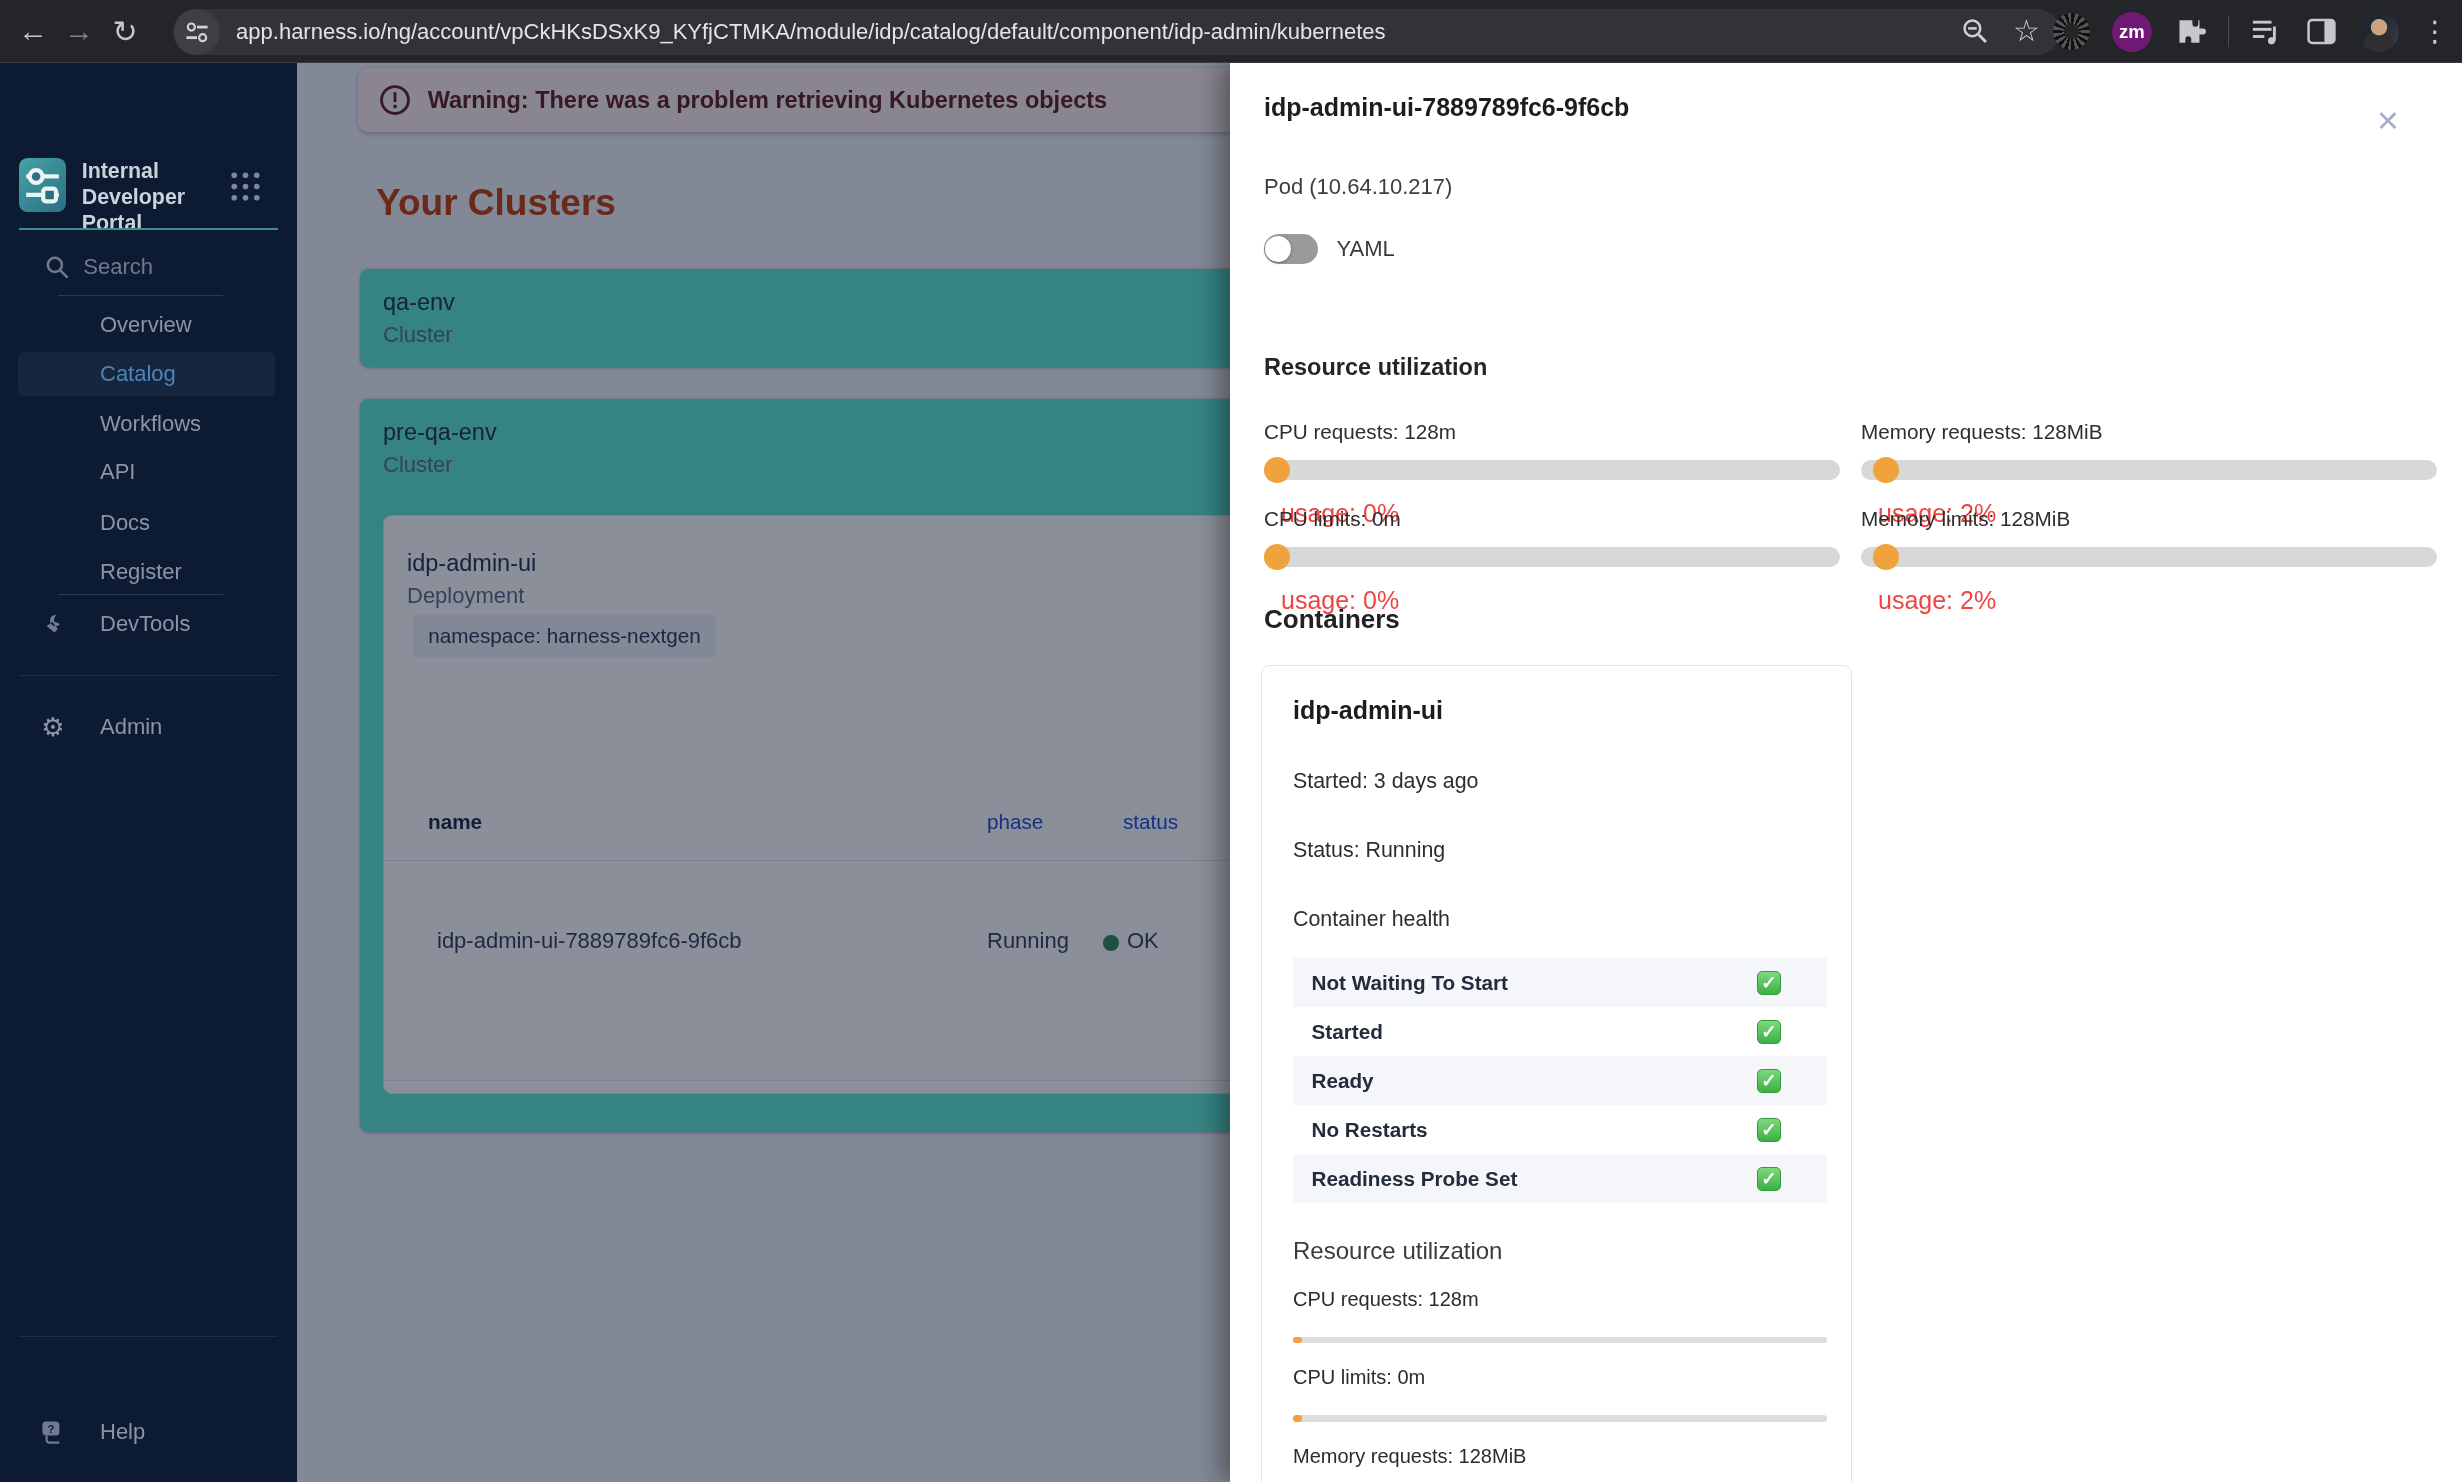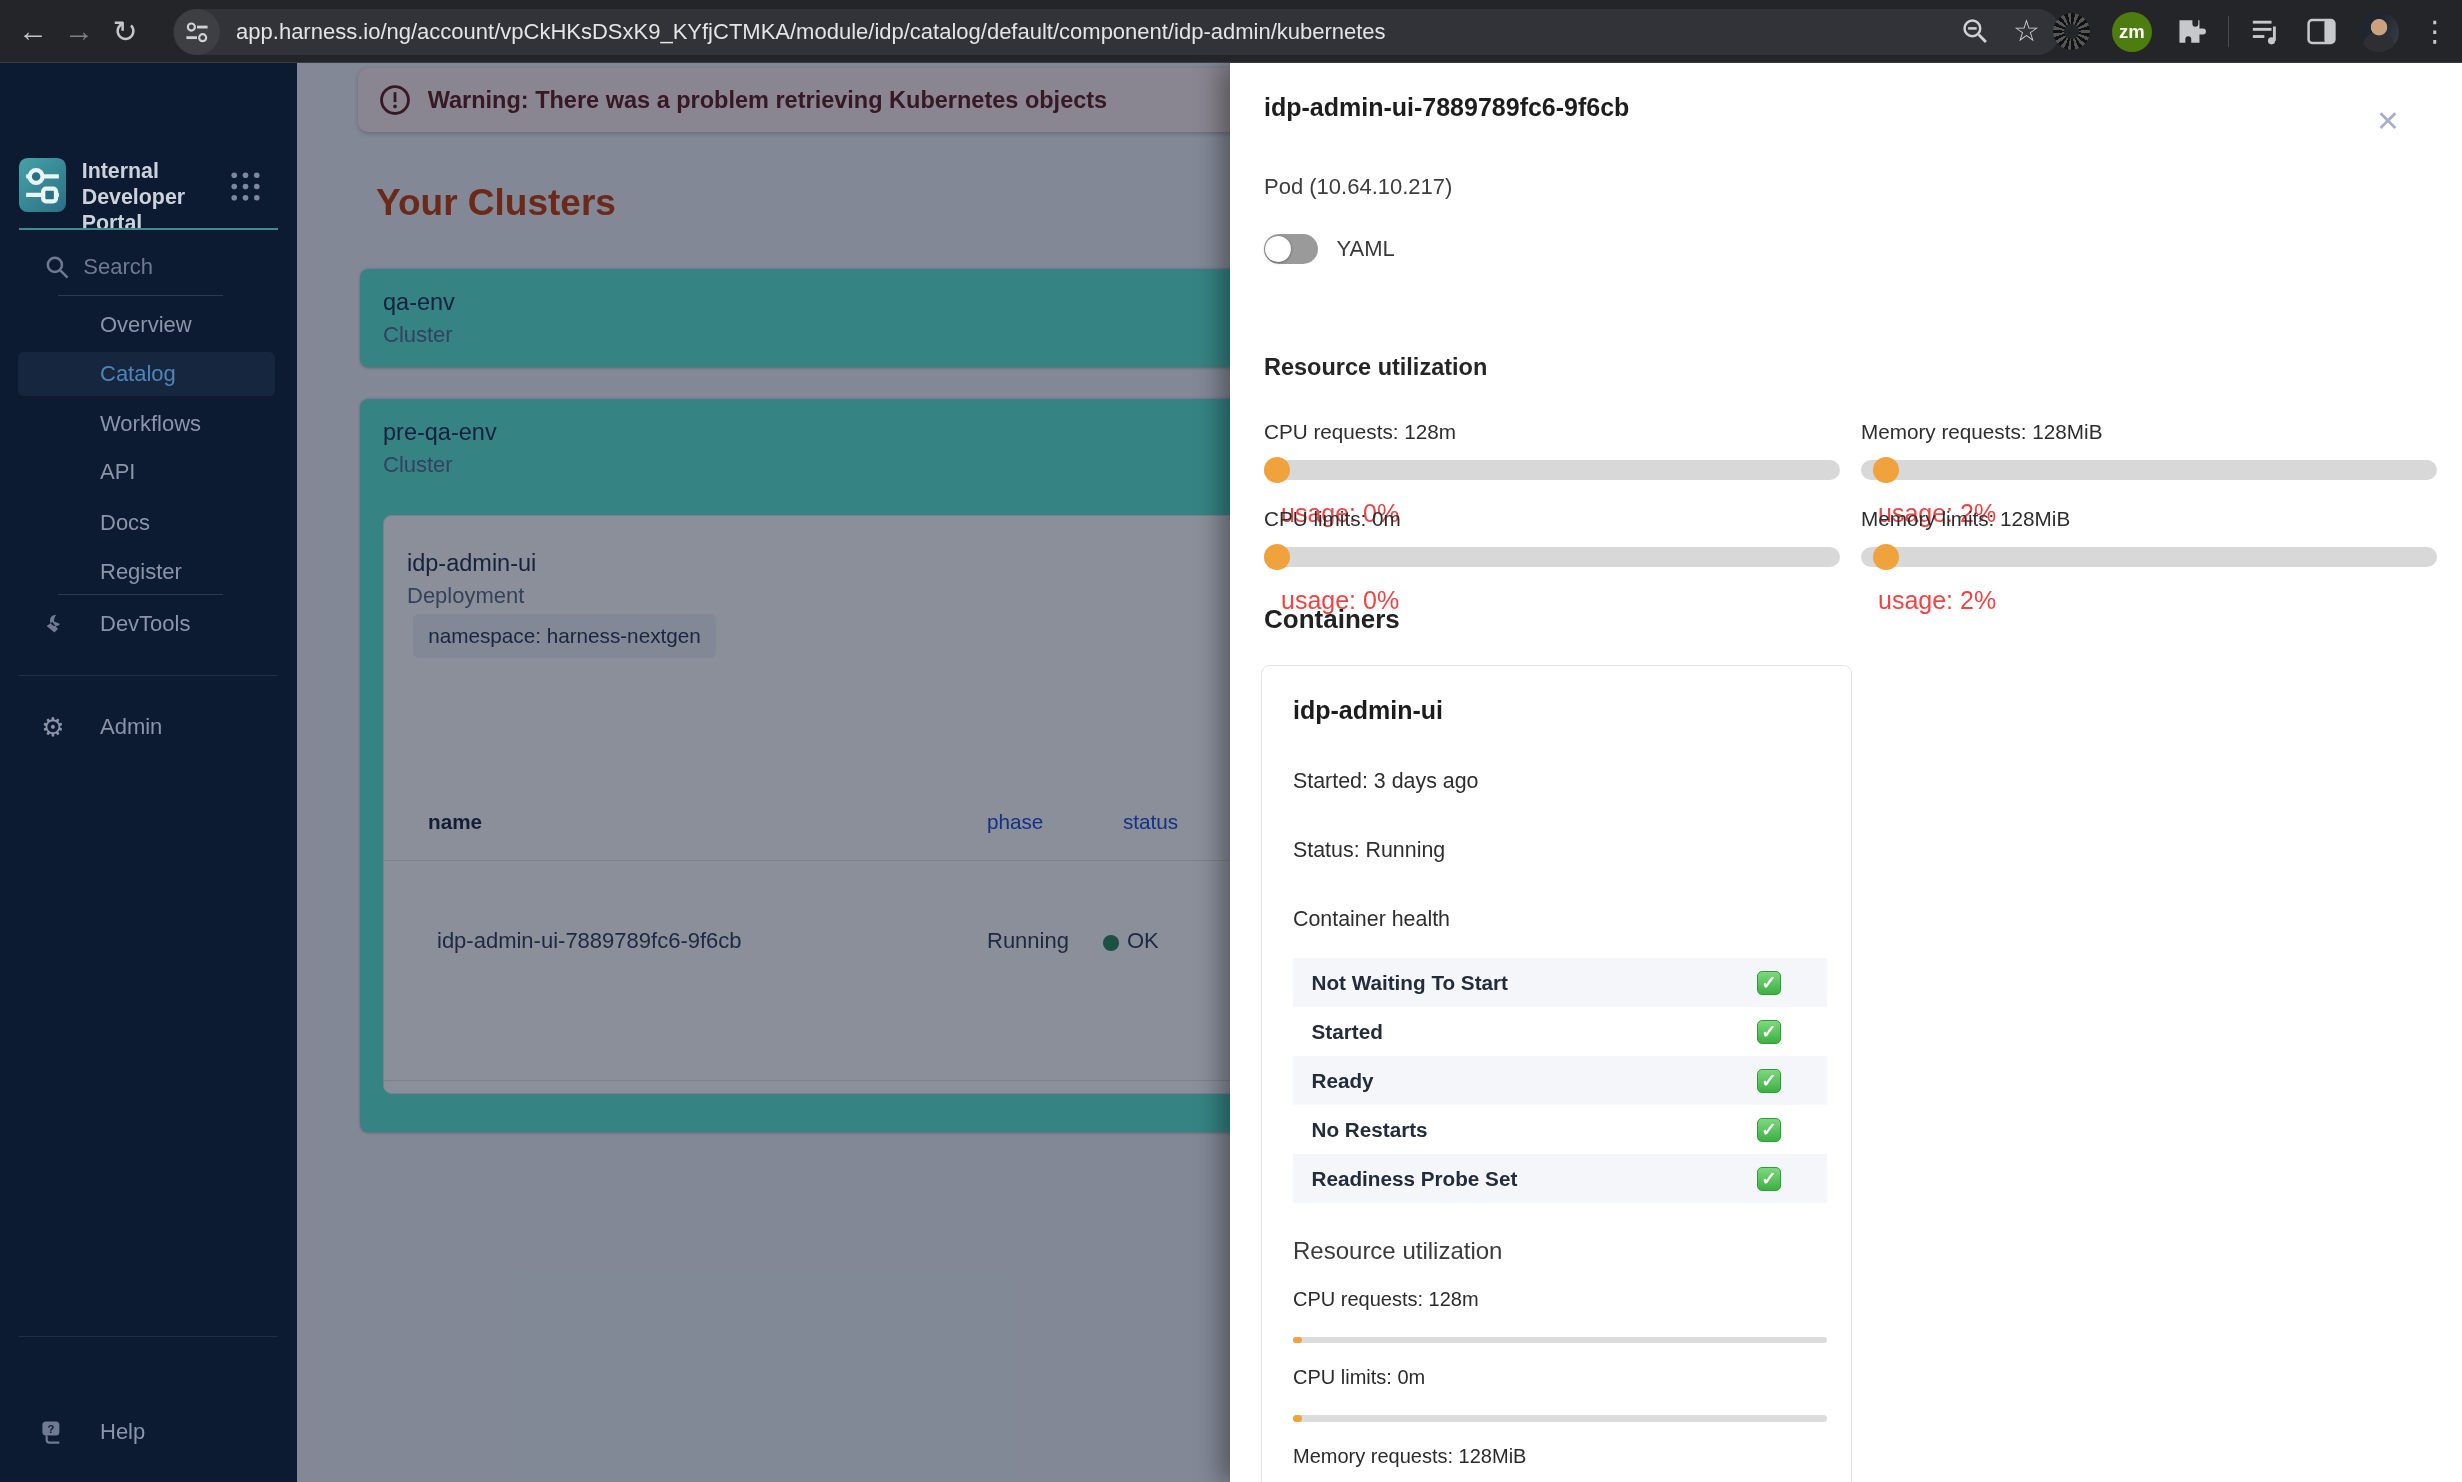--- a/index.html
+++ b/index.html
@@ -15,21 +15,21 @@
   .nav-btn.dim { color:#808286; }
   .url-pill { position:absolute; left:173px; top:8.6px; width:1887px; height:46px;
     background:#323338; border-radius:23px; display:flex; align-items:center; }
   .tune-wrap { width:46px; height:46px; border-radius:50%; background:#3e3f43;
     display:flex; align-items:center; justify-content:center; margin-left:1.4px; }
   .url-text { color:#e3e4e6; font-size:22px; margin-left:15.7px; white-space:nowrap;
     overflow:hidden; flex:1; }
   .pill-right { display:flex; align-items:center; gap:24px; margin-right:20px; }
   .chrome-right { position:absolute; right:0; top:0; height:63px; display:flex;
     align-items:center; gap:21.4px; padding-right:13px; }
-  .ext-badge { width:40px; height:40px; border-radius:50%; background:#4d7c0f;
+  .ext-badge { width:40px; height:40px; border-radius:50%; background:#701a75;
     color:#fff; font-size:18.5px; font-weight:bold; display:flex; align-items:center; justify-content:center; }
   .spinner-icon { width:37px; height:37px; border-radius:50%;
     background:repeating-conic-gradient(#111 0deg 12deg,#555 12deg 24deg);
     -webkit-mask:radial-gradient(circle, transparent 0 7.1px, #000 7.8px); 
     mask:radial-gradient(circle, transparent 0 7.1px, #000 7.8px); }
   .vsep { width:1.4px; height:31px; background:#4a4b4e; }
   .avatar-photo { width:40px; height:40px; border-radius:50%;
     background:radial-gradient(circle at 50% 38%, #caa27e 0 7.8px, transparent 8.6px),
       radial-gradient(circle at 50% 88%, #2e2e33 0 15.7px, transparent 16.4px),
       linear-gradient(120deg,#20262f 40%, #39414d 100%); }

